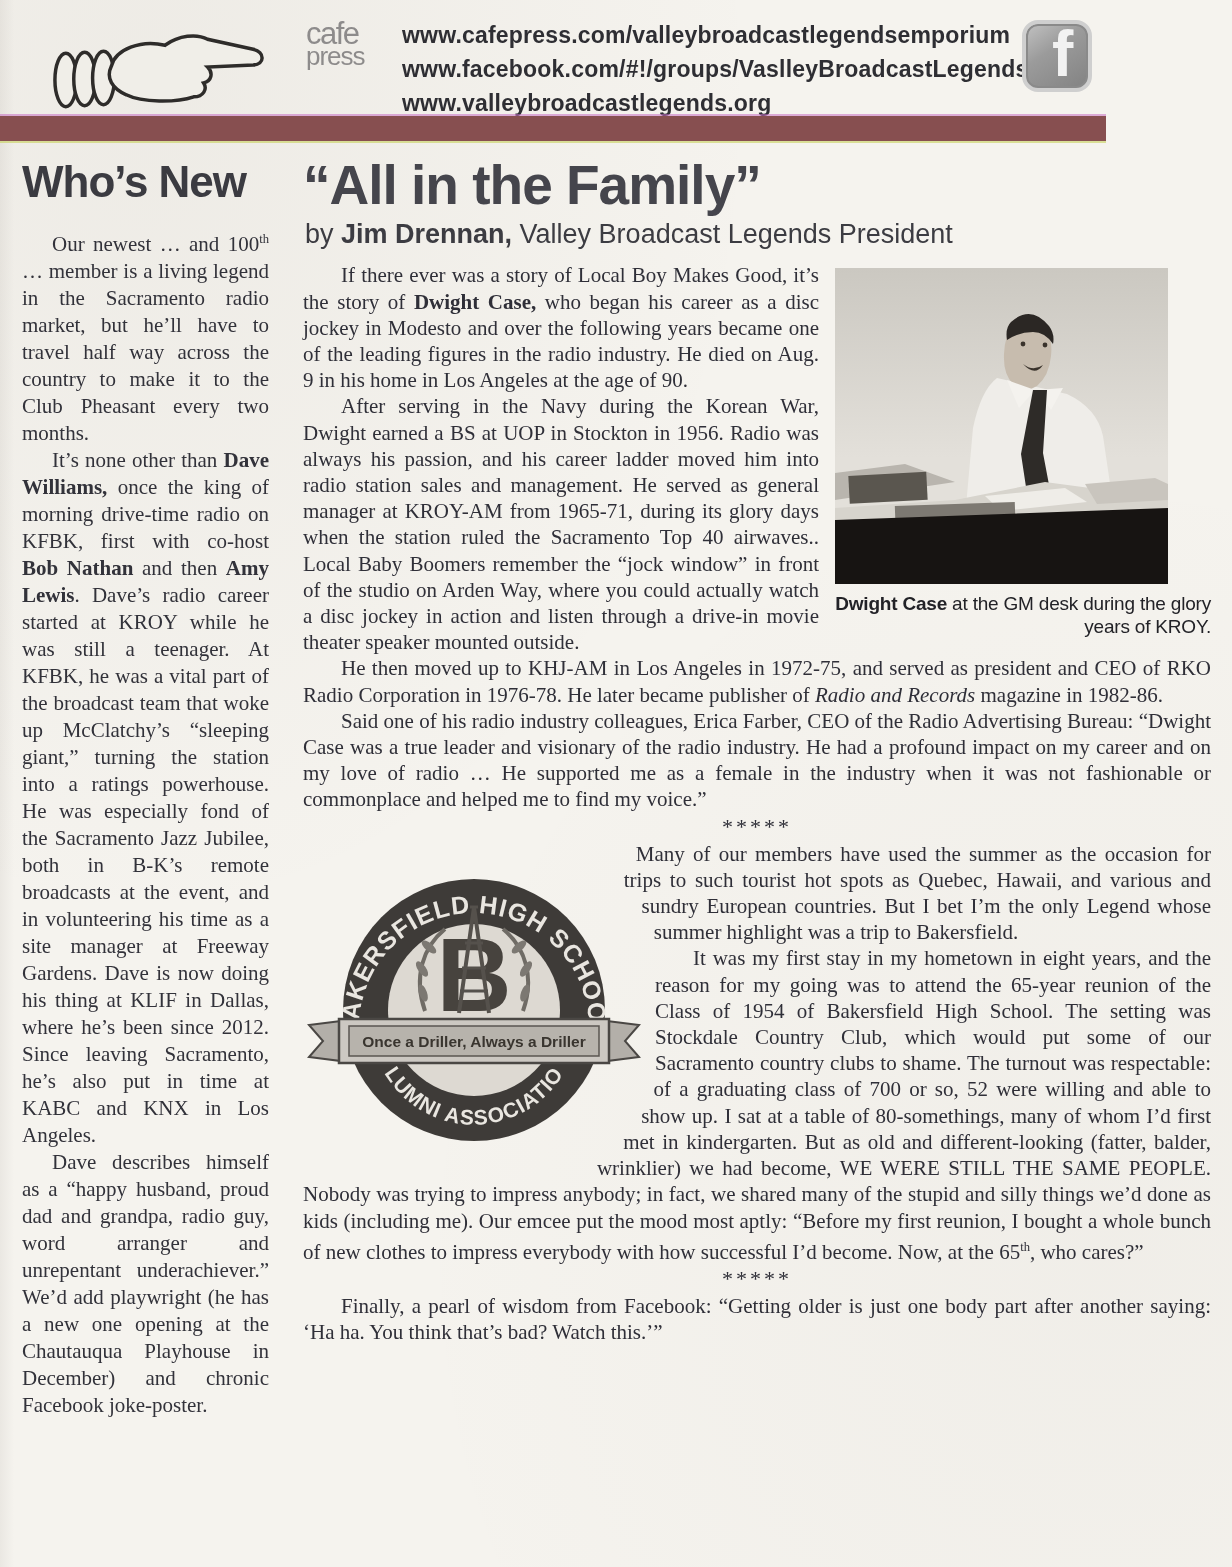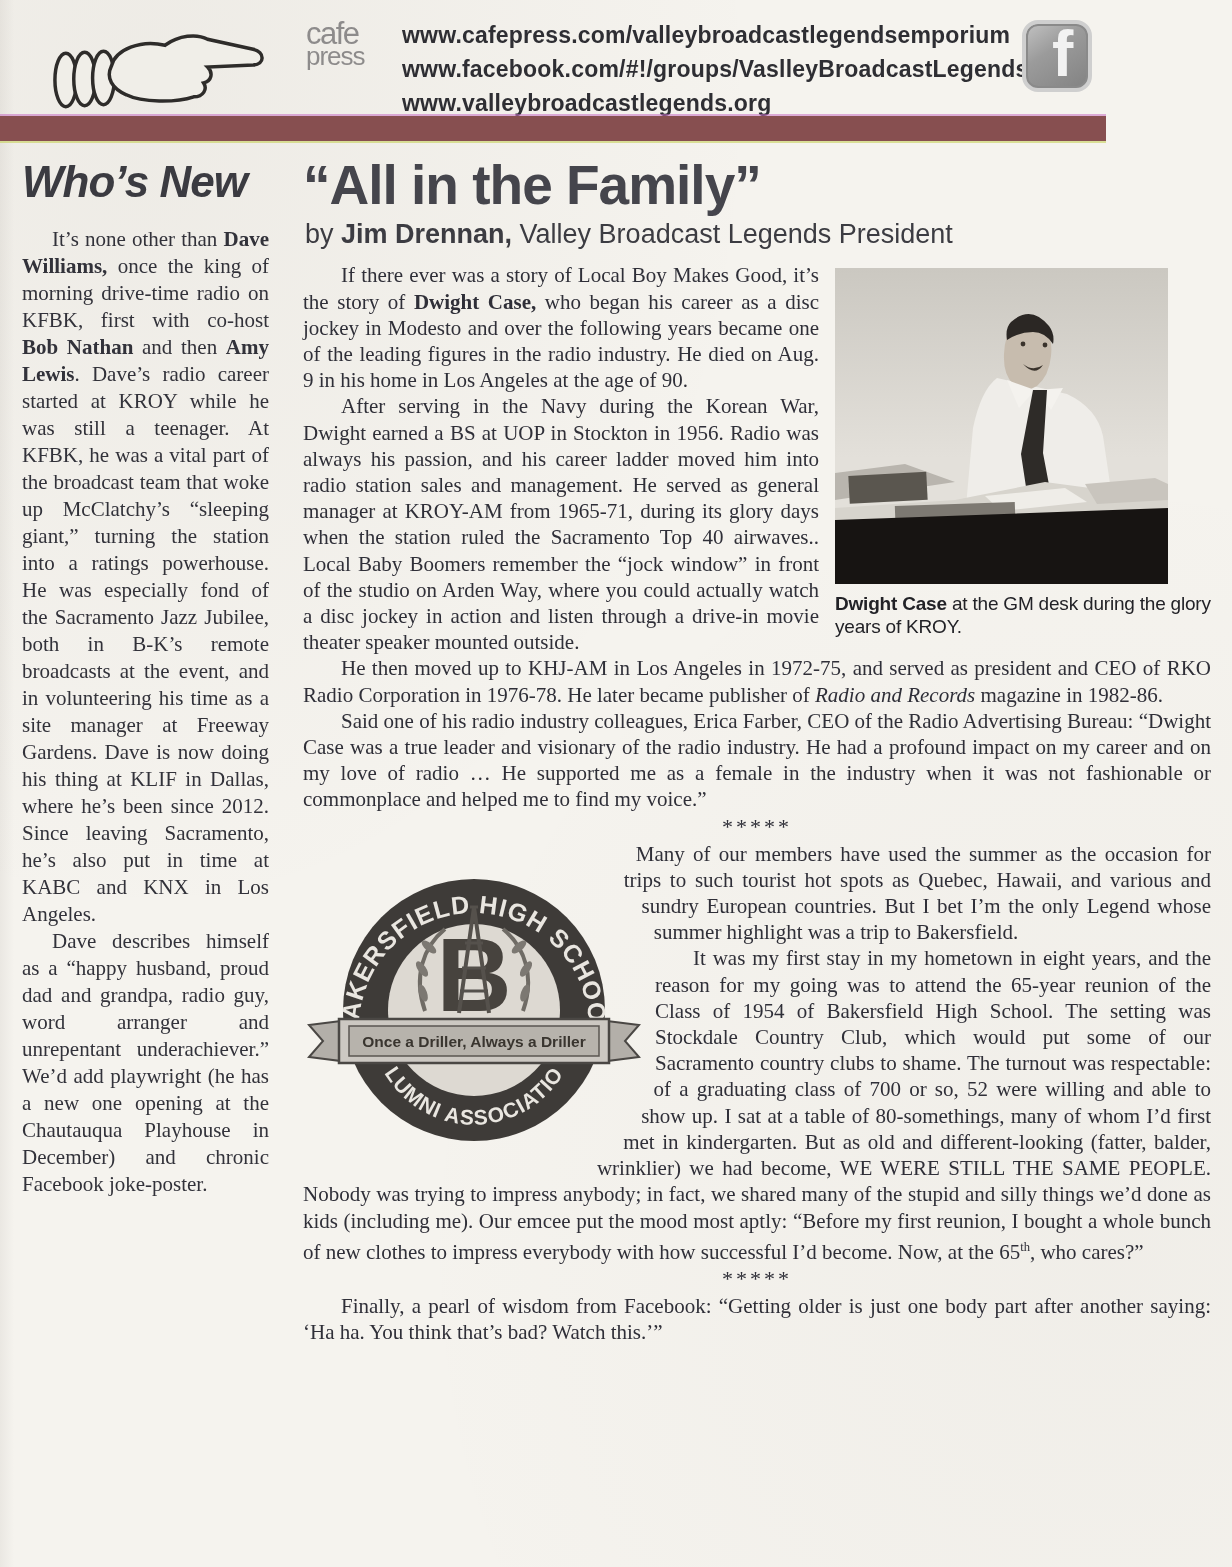--- a/index.html
+++ b/index.html
@@ -27,33 +27,33 @@
     background:linear-gradient(145deg,#c2c2c2 0%,#9b9b9b 40%,#828282 100%);
     border:4px solid #cfcfcf;box-sizing:border-box;
     box-shadow:inset 0 0 0 2px #8a8a8a;}
   .fb span{position:absolute;left:26px;top:-7px;font-family:"Liberation Sans",sans-serif;
     font-weight:bold;font-size:64px;color:#f2f2f2;}
   .accent-bar{position:absolute;left:0;top:116px;width:1106px;height:25px;background:#874f50;
     box-shadow:0 -2px 0 rgba(199,110,195,0.55), 0 2px 0 rgba(198,208,90,0.6);}
   
   .sidebar{position:absolute;left:22px;top:158px;width:247px;}
   .sidebar h1{font-family:"Liberation Sans",sans-serif;font-size:44px;font-weight:bold;
-    color:#3b3b41;margin:0 0 20px 0;letter-spacing:-1px;line-height:1.1;font-style:italic;}
+    color:#3b3b41;margin:0 0 20px 0;letter-spacing:-1px;line-height:1.1;}
   .sidebar p{font-size:21px;line-height:27px;text-align:justify;color:#32323a;
     margin:0;text-indent:30px;}
   .sidebar sup, .main sup{font-size:0.6em;}
   
   .main{position:absolute;left:303px;top:156px;width:908px;}
   .main h2{font-family:"Liberation Sans",sans-serif;font-size:55px;font-weight:bold;
     color:#45454c;margin:0;line-height:1.08;letter-spacing:-1px;}
   .byline{font-family:"Liberation Sans",sans-serif;font-size:27px;color:#3c3c42;
     margin:4px 0 12px 2px;}
   .main p.body{font-size:21px;line-height:26.2px;text-align:justify;color:#2f2f38;
     margin:0;text-indent:38px;}
-  .photo{float:right;width:376px;margin:6px 0 2px 16px;}
+  .photo{float:right;width:376px;margin:6px 0 2px 16px;text-align:right;}
   .photo svg{display:block;width:333px;height:316px;}
   .photo figcaption{font-family:"Liberation Sans",sans-serif;font-size:19px;line-height:23px;
     color:#222227;margin-top:8px;letter-spacing:-0.2px;}
   .divider{text-align:center;font-size:22px;letter-spacing:3px;line-height:22px;
     margin:3px 0;color:#2f2f38;}
   .hslogo{float:left;width:334px;height:334px;margin:2px 14px 4px 4px;
     shape-outside:circle(51% at 50% 50%);shape-margin:10px;}
   .hslogo svg{display:block;width:334px;height:334px;}
   b{font-weight:bold;} i{}
 </style>
@@ -85,20 +85,21 @@
   </div>
 
   <div class="fb">
     <span>f</span>
   </div>
 
   <div class="accent-bar"></div>
 
   <div class="sidebar">
     <h1>Who’s New</h1>
+    <p><span>Our newest … and 100</span><sup>th</sup><span> … member is a living legend in the Sacramento radio market, but he’ll have to travel half way across the country to make it to the Club Pheasant every two months.</span></p>
     <p><span>It’s none other than </span><b>Dave Williams,</b><span> once the king of morning drive-time radio on KFBK, first with co-host </span><b>Bob Nathan</b><span> and then </span><b>Amy Lewis</b><span>. Dave’s radio career started at KROY while he was still a teenager. At KFBK, he was a vital part of the broadcast team that woke up McClatchy’s “sleeping giant,” turning the station into a ratings powerhouse. He was especially fond of the Sacramento Jazz Jubilee, both in B-K’s remote broadcasts at the event, and in volunteering his time as a site manager at Freeway Gardens. Dave is now doing his thing at KLIF in Dallas, where he’s been since 2012. Since leaving Sacramento, he’s also put in time at KABC and KNX in Los Angeles.</span></p>
     <p>Dave describes himself as a “happy husband, proud dad and grandpa, radio guy, word arranger and unrepentant underachiever.” We’d add playwright (he has a new one opening at the Chautauqua Playhouse in December) and chronic Facebook joke-poster.</p>
   </div>
 
   <div class="main">
     <h2>“All in the Family”</h2>
     <div class="byline"><span>by </span><b>Jim Drennan,</b><span> Valley Broadcast Legends President</span></div>
 
     <figure class="photo" style="margin-block:0;margin-inline:0 0;float:right;margin-left:16px;margin-top:6px;">
       <svg viewBox="0 0 333 316">

